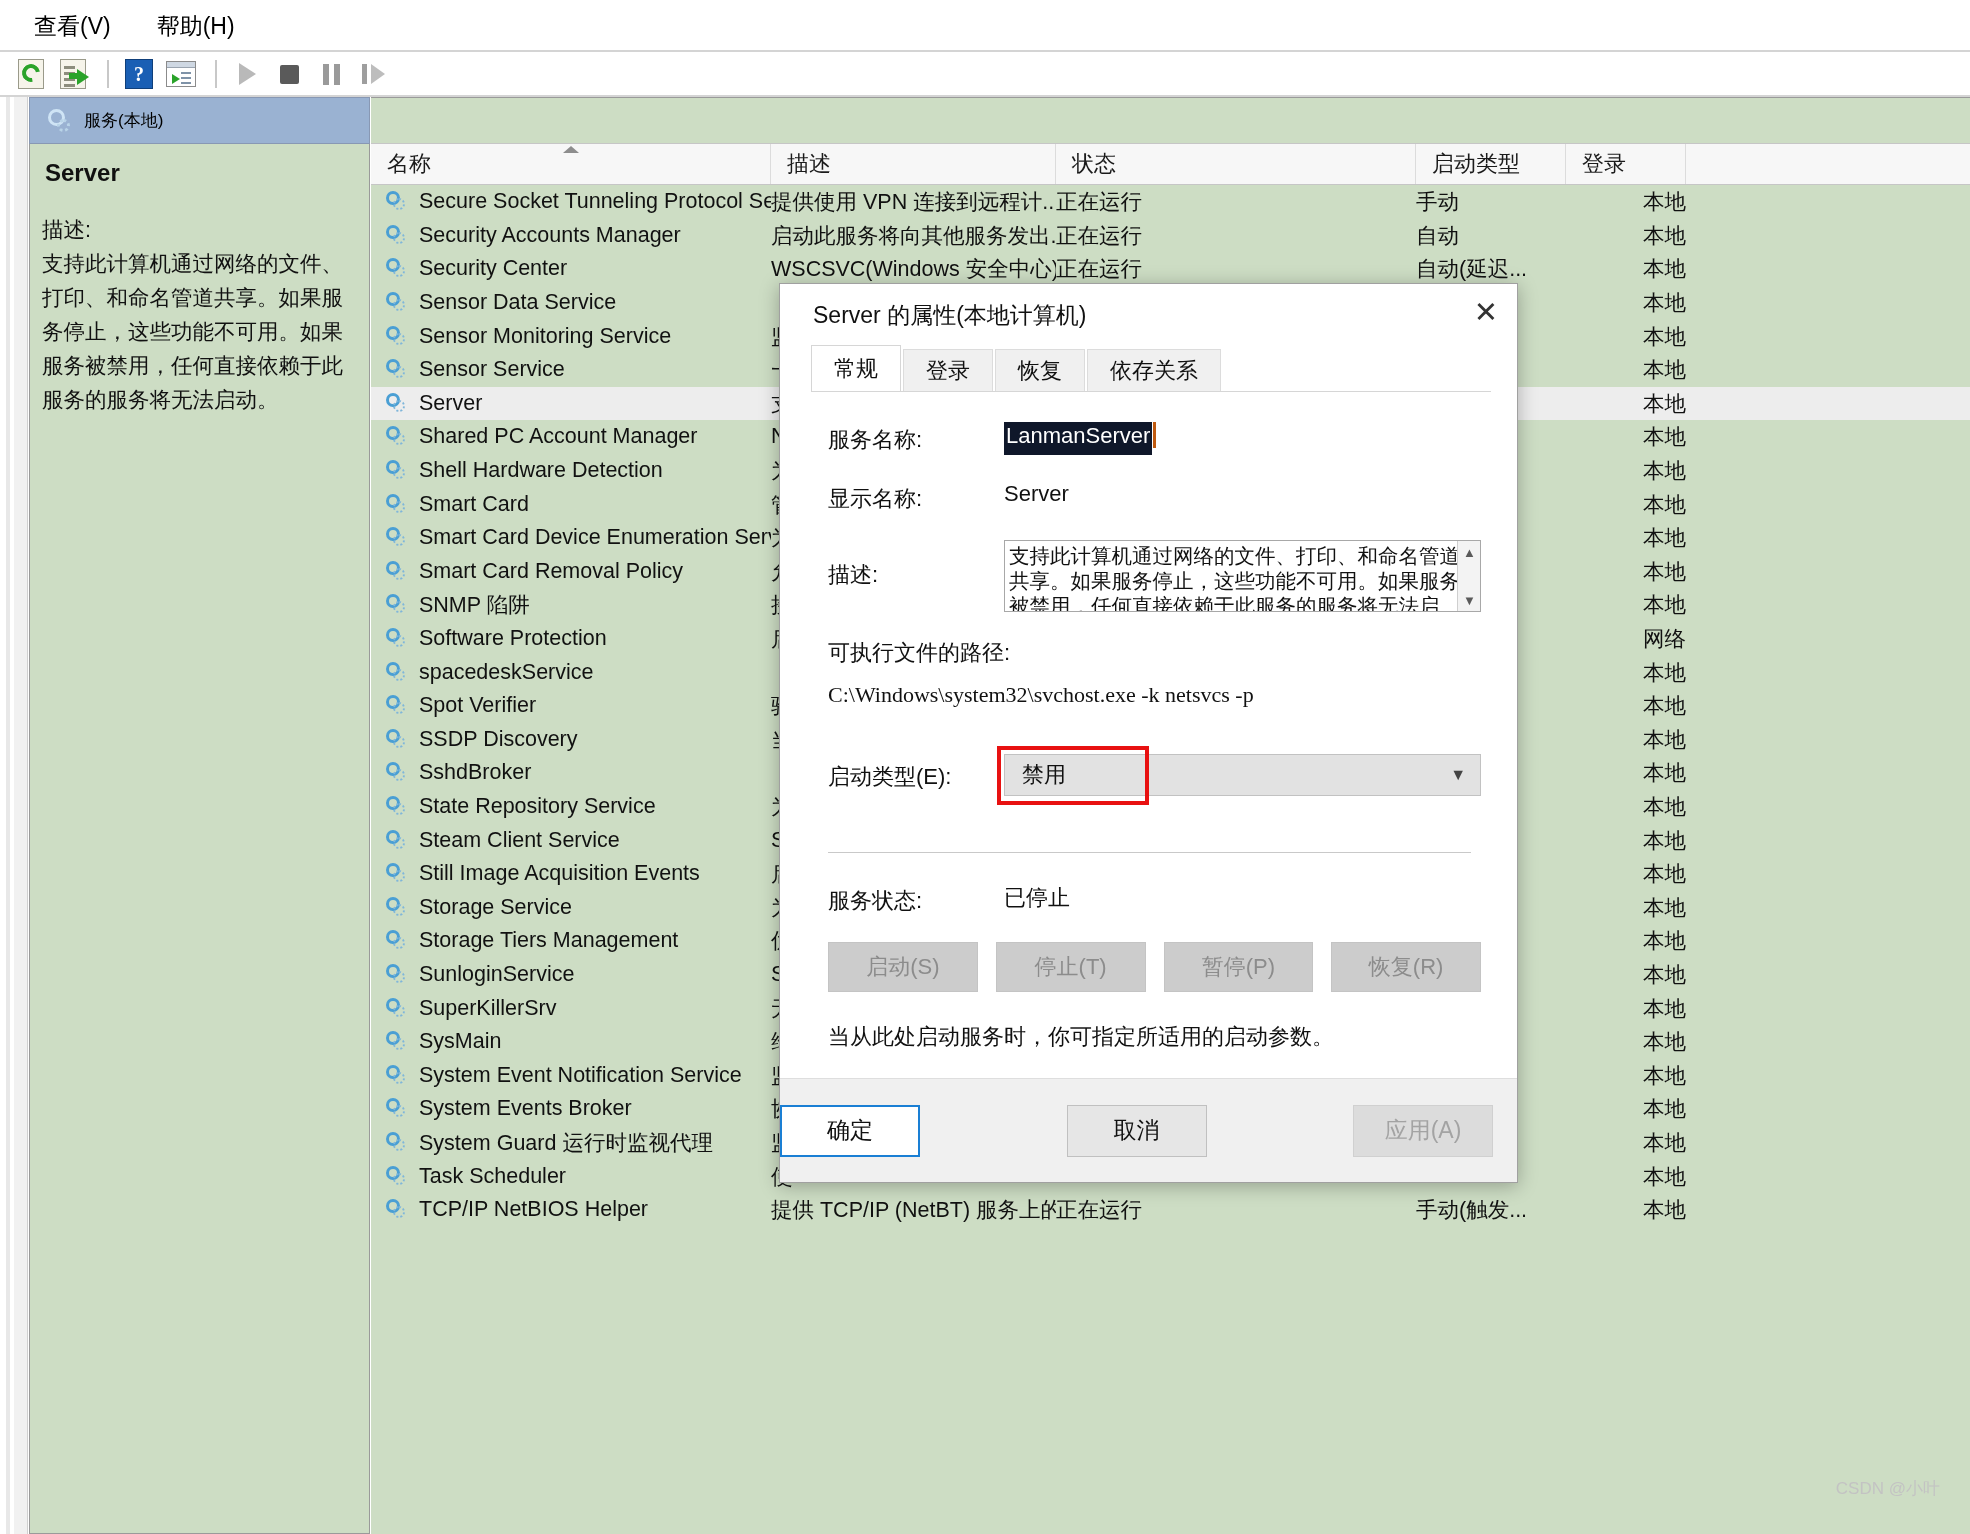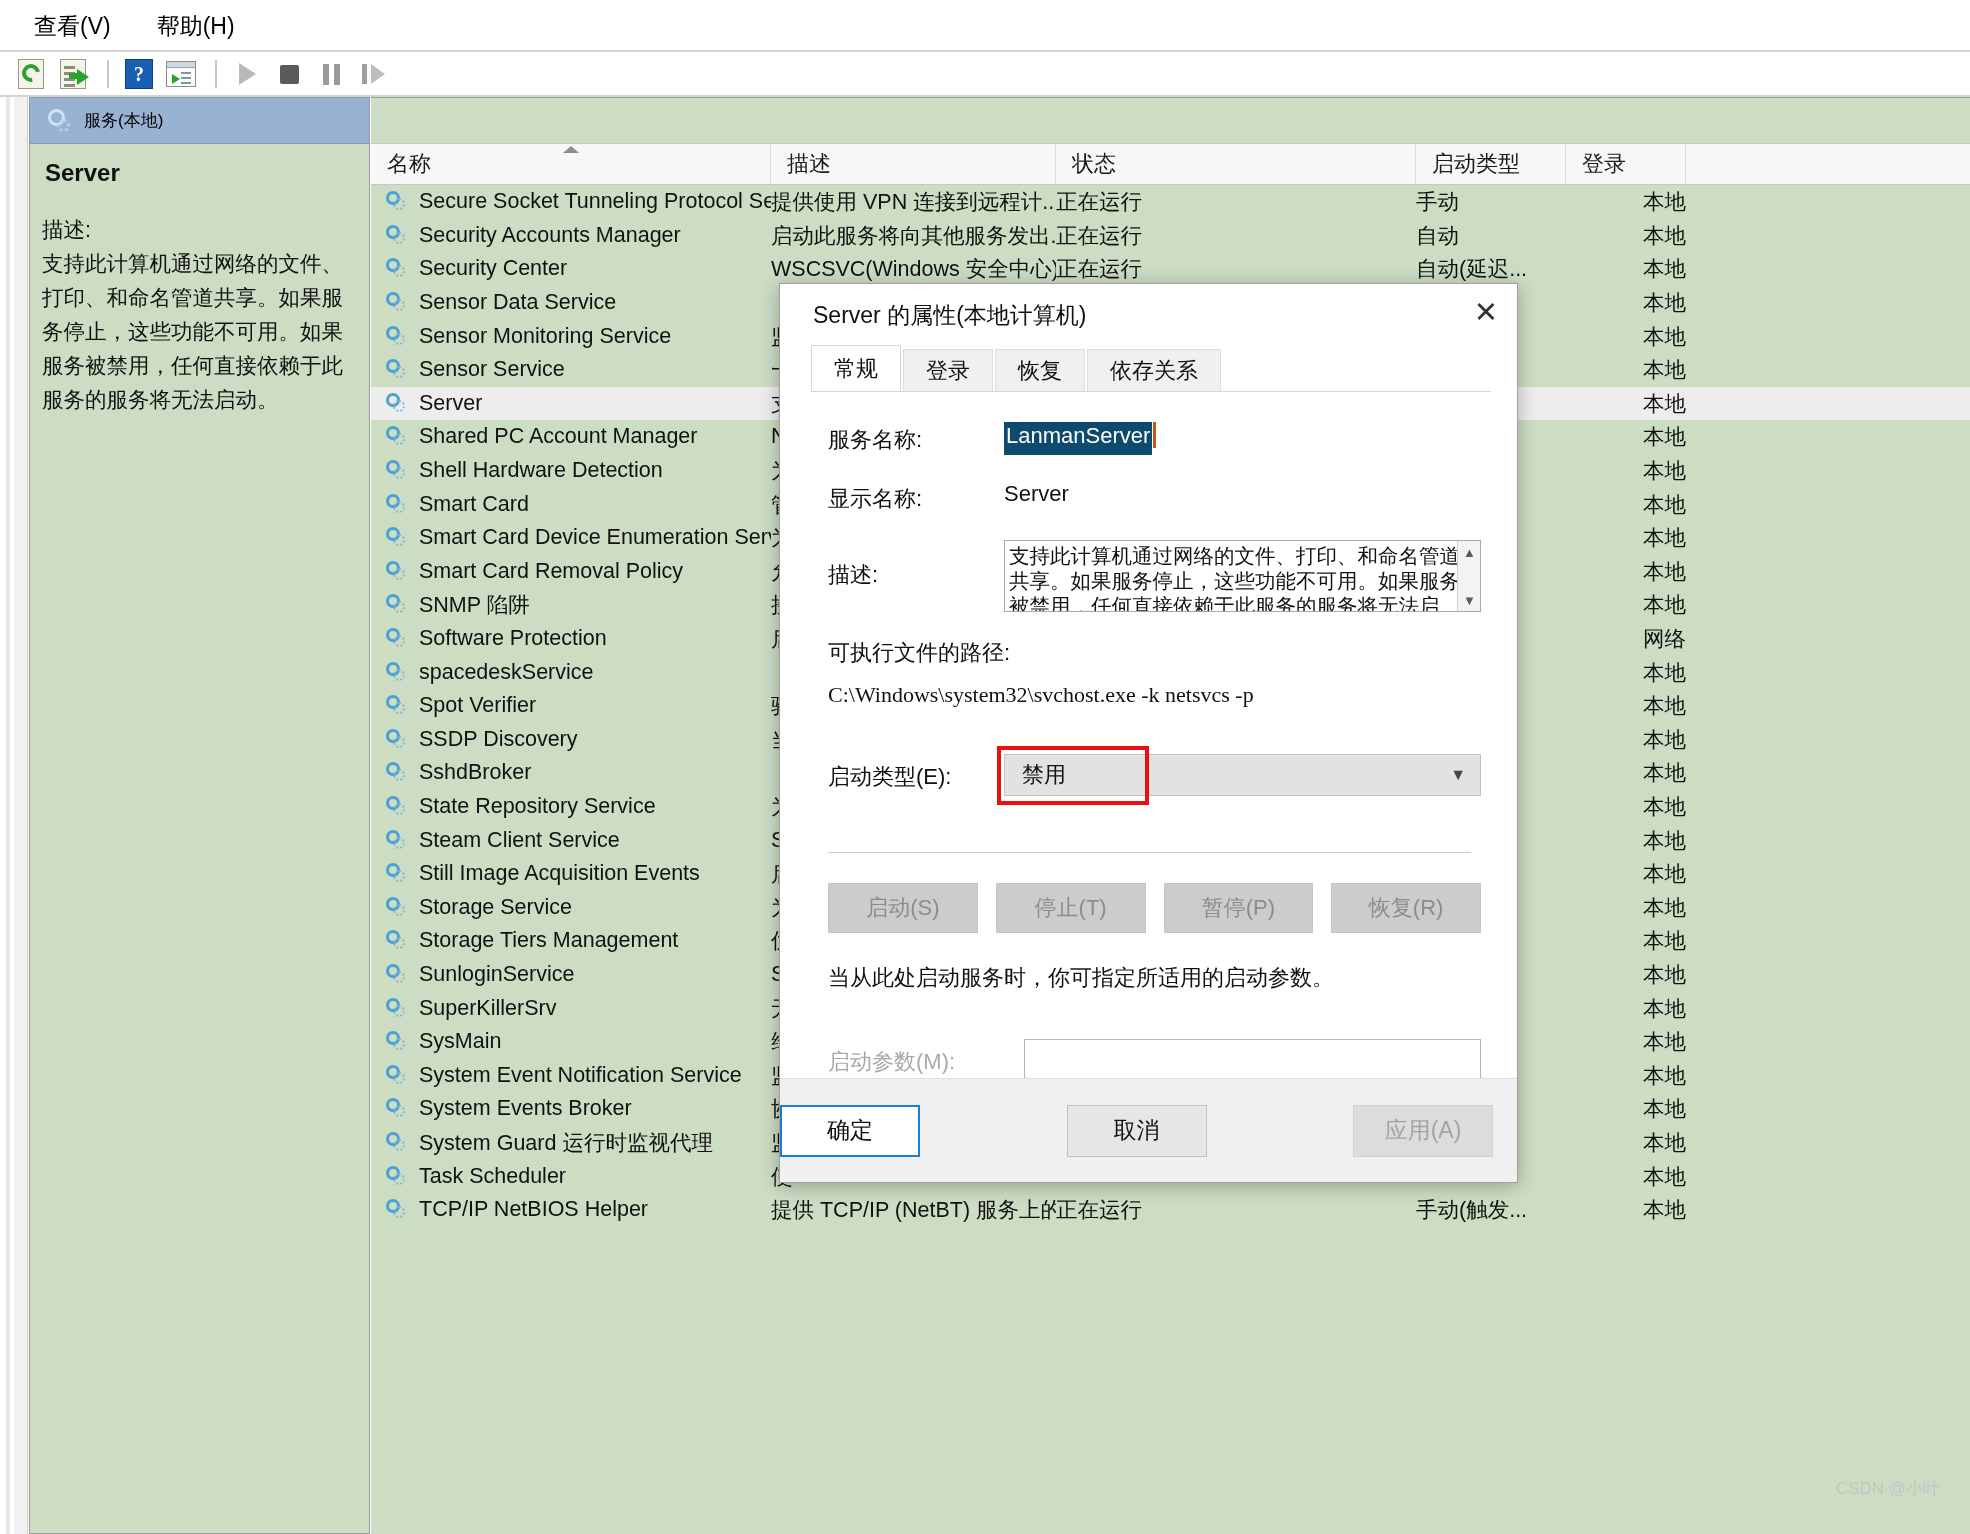--- a/index.html
+++ b/index.html
@@ -304,21 +304,21 @@
     border-color: #d6d6d6;
     position: relative; z-index: 2;
   }
   .tab-strip-fill { flex: 1; height: 0; }
 
   .form { padding: 30px 10px 0 22px; position: relative; }
   .frow { display: flex; margin-bottom: 26px; position: relative; }
   .flabel { width: 176px; font-size: 22px; color: #111; flex: 0 0 auto; padding-top: 3px; }
   .fvalue { font-size: 22px; color: #111; }
   .fvalue.selected {
-    background: #0c4a6e; color: #ffffff;
+    background: #0f172a; color: #ffffff;
     padding: 1px 2px; position: relative;
   }
   .caret-bar {
     display: inline-block; width: 3px; height: 26px;
     background: #c05a10; vertical-align: -5px; margin-left: 1px;
   }
 
   .desc-box {
     width: 494px; height: 72px;
     border: 1px solid #a8a8a8;
@@ -962,20 +962,24 @@
         <span class="flabel">启动类型(E):</span>
         <div class="select-wrap">
           <span class="select-val">禁用</span>
           <span class="select-chev">▼</span>
           <span class="red-box"></span>
         </div>
       </div>
 
       <div class="hr-line"></div>
 
+      <div class="status-row">
+        <span class="flabel">服务状态:</span>
+        <span class="fvalue">已停止</span>
+      </div>
 
       <div class="btn-row">
         <div class="abtn">启动(S)</div>
         <div class="abtn">停止(T)</div>
         <div class="abtn">暂停(P)</div>
         <div class="abtn">恢复(R)</div>
       </div>
 
       <div class="hint-text">当从此处启动服务时，你可指定所适用的启动参数。</div>
 

